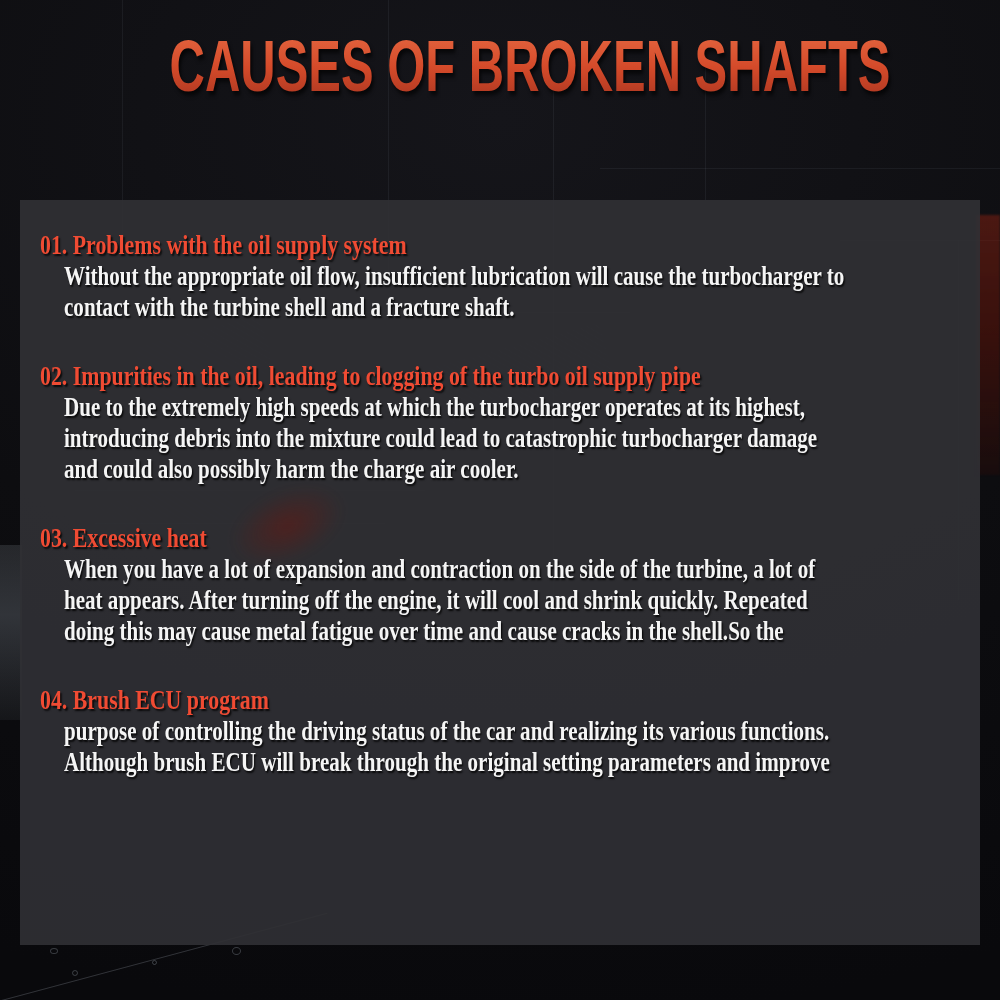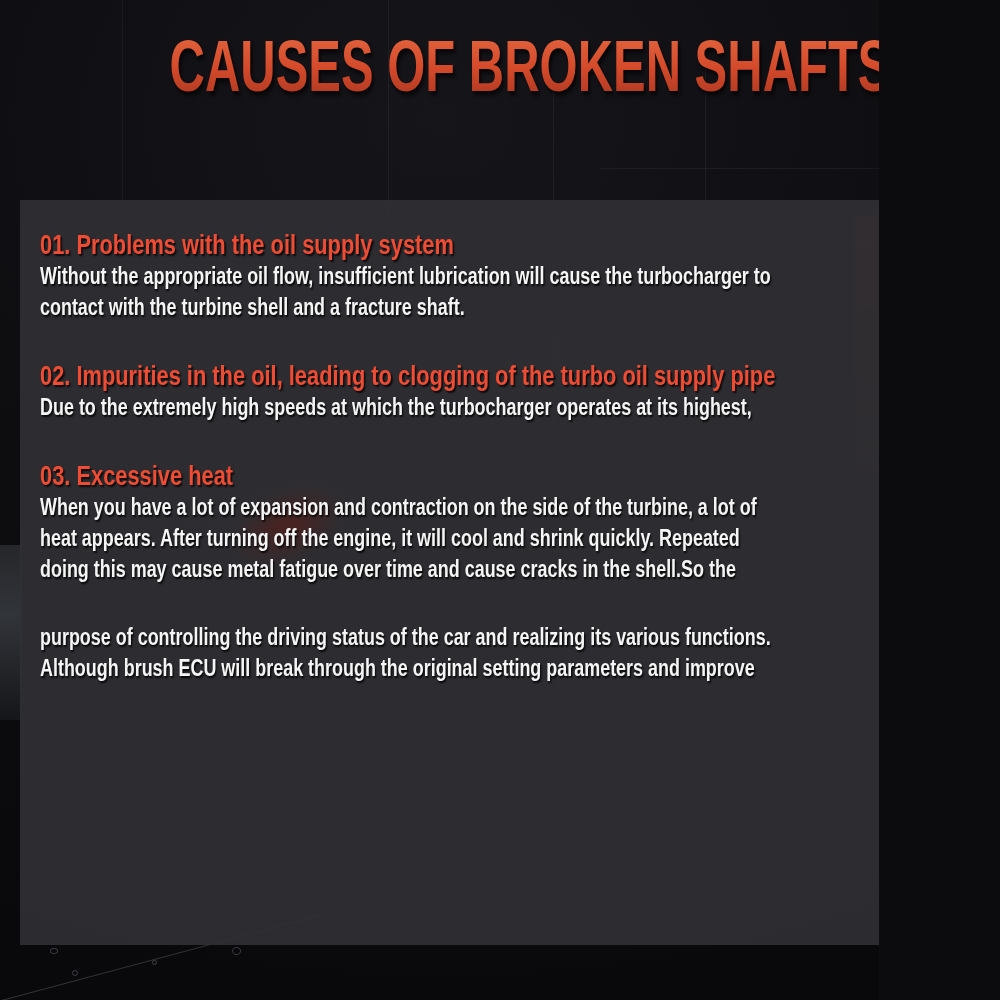--- a/index.html
+++ b/index.html
@@ -13,21 +13,21 @@
   }
   * { box-sizing: border-box; }
   html, body { margin: 0; padding: 0; }
   body {
     width: 1000px; height: 1000px;
     font-family: "Liberation Sans", "DejaVu Sans", sans-serif;
     background: var(--color-background);
     overflow: hidden;
   }
   .stage {
-    position: relative; width: 879px; height: 1000px; overflow: hidden;
+    position: relative; width: 1000px; height: 1000px; overflow: hidden;
     background: radial-gradient(130% 90% at 50% 12%, #15151a 0%, #0d0d10 55%, #09090c 100%);
   }
   
   .vline, .hline { position: absolute; background: rgba(170,180,195,0.08); }
   .vline { width: 1px; }
   .hline { height: 1px; }
   .hatch {
     position: absolute; opacity: 0.55;
     background: repeating-linear-gradient(45deg, rgba(200,210,225,0.07) 0 1px, transparent 1px 5px);
   }
@@ -58,32 +58,33 @@
     background: linear-gradient(180deg, var(--color-title_top) 6%, var(--color-title_mid) 52%, var(--color-title_bottom) 100%);
     -webkit-background-clip: text; background-clip: text; color: transparent;
     filter: drop-shadow(3px 4px 2px rgba(0,0,0,0.65));
     transform-origin: 50% 50%;
   }
   
   .panel {
     position: absolute; left: 20px; top: 200px; width: 960px; height: 745px;
     background: var(--color-panel);
   }
-  .content { position: absolute; left: 40px; top: 229px; width: 920px; }
+  .content { position: absolute; left: 40px; top: 229px; width: 920px; font-family: Liberation Serif, serif; }
   .section { margin-bottom: 37px; }
   .sec-heading {
     line-height: 32px; font-size: 28px; font-weight: bold;
     color: var(--color-heading); white-space: nowrap;
     text-shadow: 2px 2px 2px rgba(0,0,0,0.8);
   }
   .sec-body { margin-top: 0; }
   .line {
-    line-height: 31px; font-size: 23px; font-weight: bold;
+    line-height: 31px; font-size: 27px; font-weight: bold;
     color: var(--color-body); white-space: nowrap;
     text-shadow: 1.5px 2px 2px rgba(0,0,0,0.85);
+    margin-left: 24px;
   }
   .fit { display: inline-block; white-space: nowrap; transform-origin: 0 50%; }
 </style>
 </head>
 <body>
 
 <div class="stage">
 
   <div class="vline" style="left:122px; top:0; height:235px;"></div>
   <div class="vline" style="left:388px; top:0; height:270px;"></div>
@@ -120,33 +121,36 @@
       <div class="sec-body">
           <div class="line"><span class="fit" style="transform: scaleX(0.78);">Without the appropriate oil flow, insufficient lubrication will cause the turbocharger to</span></div>
           <div class="line"><span class="fit" style="transform: scaleX(0.78);">contact with the turbine shell and a fracture shaft.</span></div>
         </div>
     </div>
 
     <div class="section">
       <div class="sec-heading"><span class="fit" style="transform: scaleX(0.78);">02. Impurities in the oil, leading to clogging of the turbo oil supply pipe</span></div>
       <div class="sec-body">
           <div class="line"><span class="fit" style="transform: scaleX(0.78);">Due to the extremely high speeds at which the turbocharger operates at its highest,</span></div>
+          <div class="line"><span class="fit" style="transform: scaleX(0.78);">introducing debris into the mixture could lead to catastrophic turbocharger damage</span></div>
+          <div class="line"><span class="fit" style="transform: scaleX(0.78);">and could also possibly harm the charge air cooler.</span></div>
         </div>
     </div>
 
     <div class="section">
       <div class="sec-heading"><span class="fit" style="transform: scaleX(0.78);">03. Excessive heat</span></div>
       <div class="sec-body">
           <div class="line"><span class="fit" style="transform: scaleX(0.78);">When you have a lot of expansion and contraction on the side of the turbine, a lot of</span></div>
           <div class="line"><span class="fit" style="transform: scaleX(0.78);">heat appears. After turning off the engine, it will cool and shrink quickly. Repeated</span></div>
           <div class="line"><span class="fit" style="transform: scaleX(0.78);">doing this may cause metal fatigue over time and cause cracks in the shell.So the</span></div>
         </div>
     </div>
 
     <div class="section">
+      <div class="sec-heading"><span class="fit" style="transform: scaleX(0.78);">04. Brush ECU program</span></div>
       <div class="sec-body">
           <div class="line"><span class="fit" style="transform: scaleX(0.78);">purpose of controlling the driving status of the car and realizing its various functions.</span></div>
           <div class="line"><span class="fit" style="transform: scaleX(0.78);">Although brush ECU will break through the original setting parameters and improve</span></div>
         </div>
     </div>
 
   </div>
 </div>
 
 </body></html>

